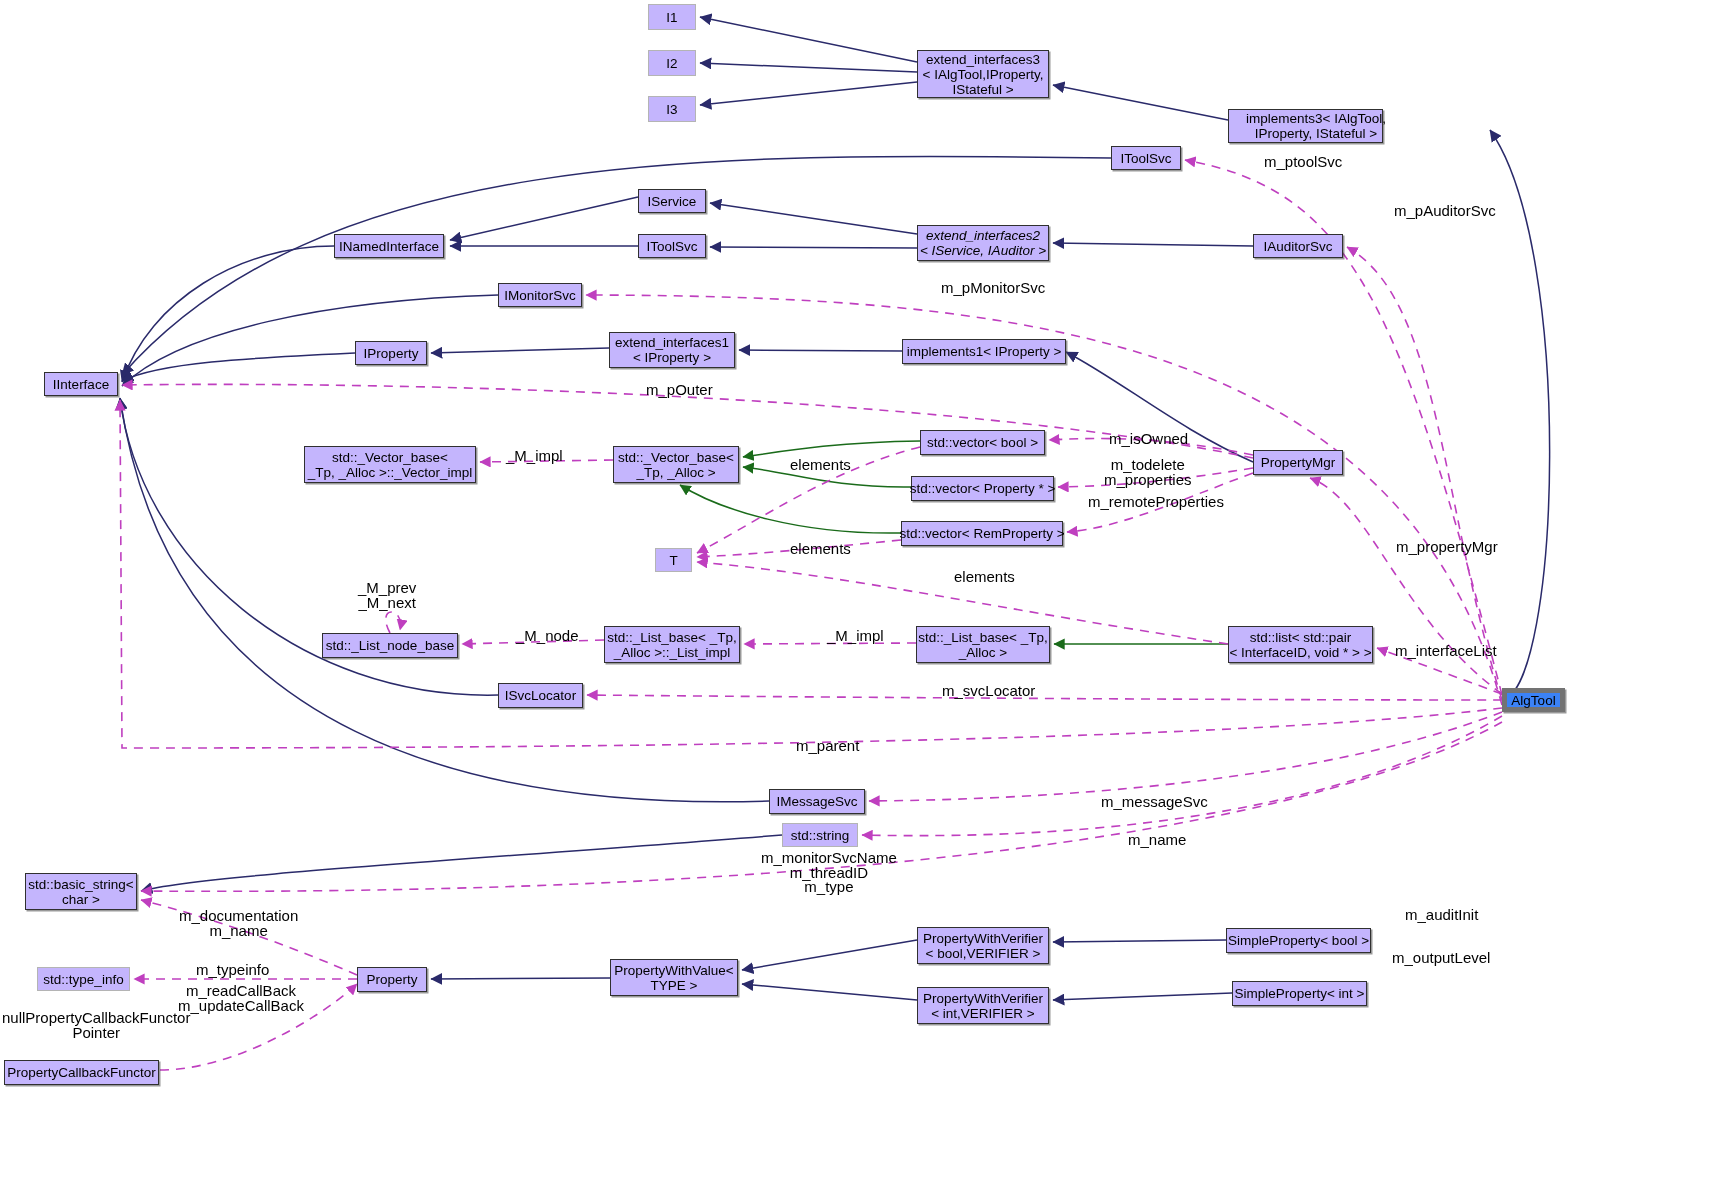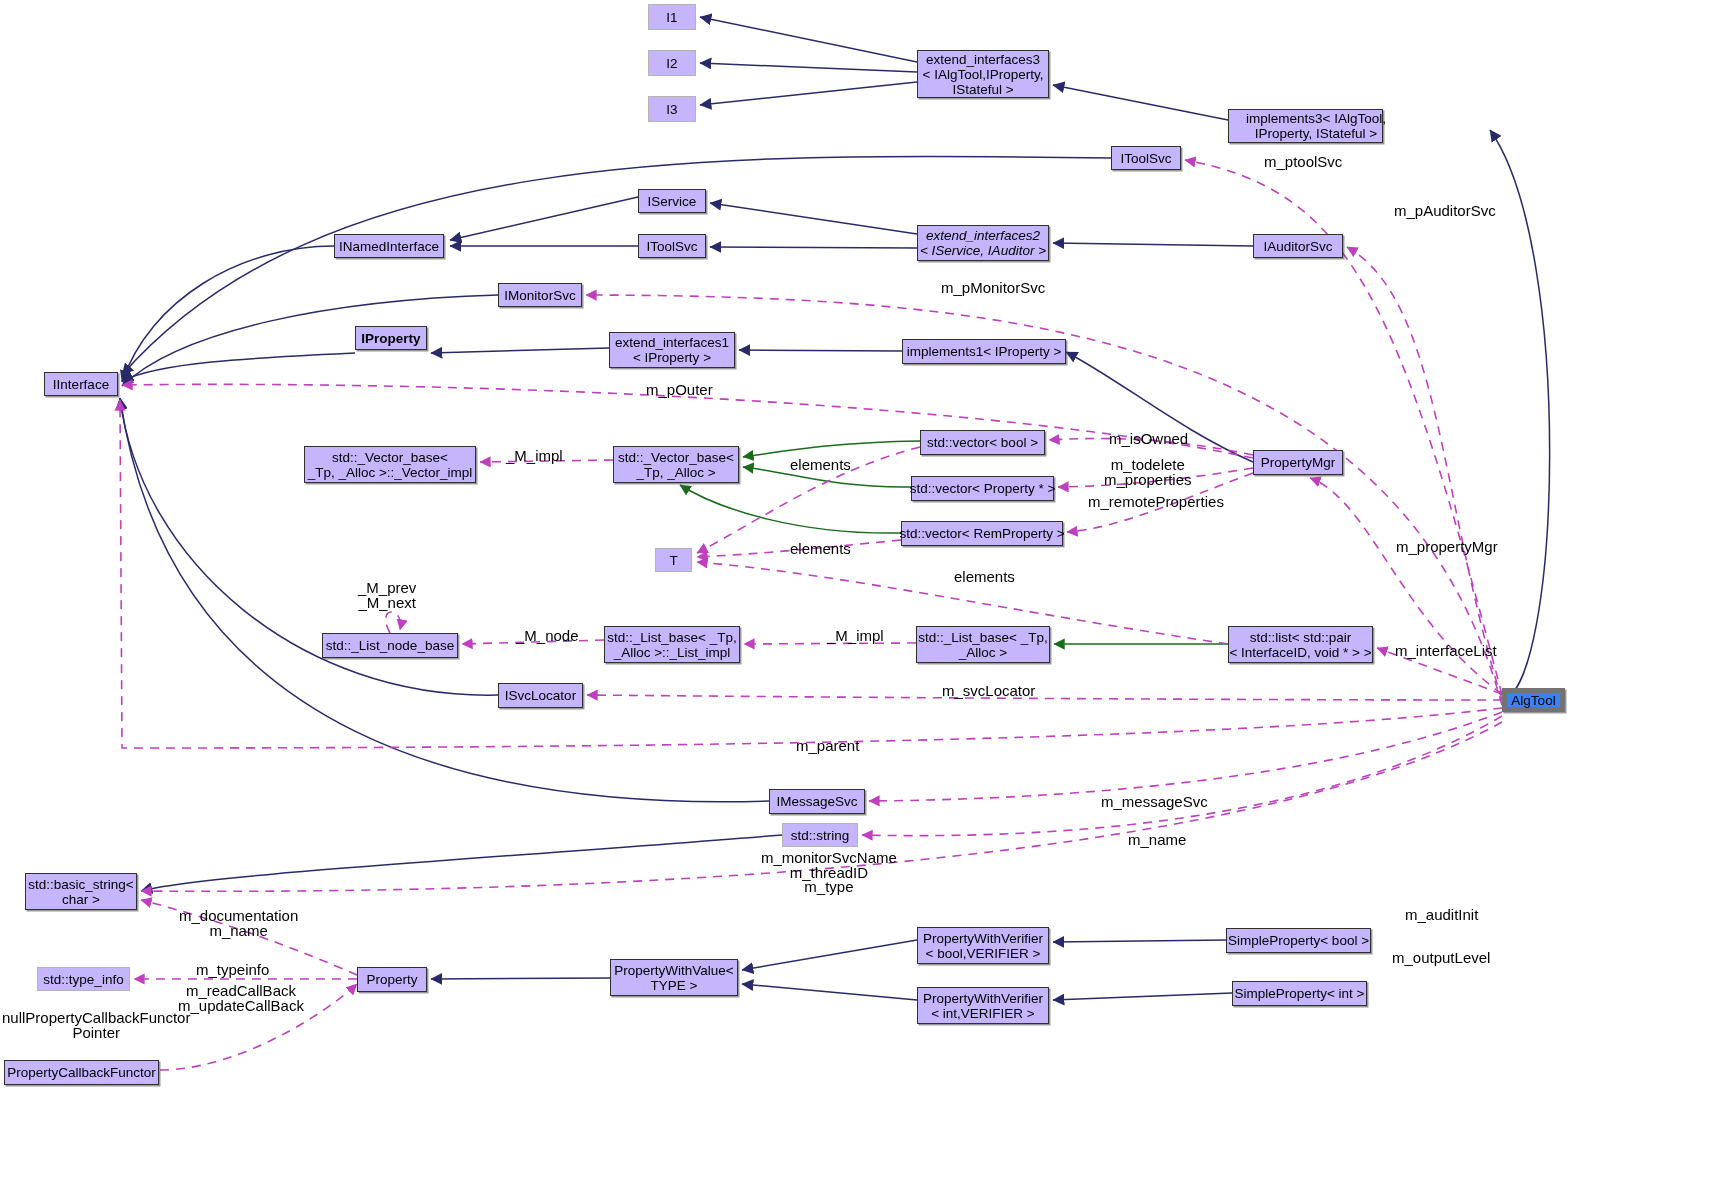--- a/index.html
+++ b/index.html
@@ -147,21 +147,21 @@
     <div class="node" style="left: 1228px; top: 109px; width: 155px; height: 34px; padding-left: 21px;">implements3&lt; IAlgTool,
 IProperty, IStateful &gt;</div>
     <div class="node" style="left: 1111px; top: 146px; width: 70px; height: 24px;">IToolSvc</div>
     <div class="node" style="left: 638px; top: 189px; width: 68px; height: 24px;">IService</div>
     <div class="node" style="left: 334px; top: 234px; width: 110px; height: 24px;">INamedInterface</div>
     <div class="node" style="left: 638px; top: 234px; width: 68px; height: 24px;">IToolSvc</div>
     <div class="node" style="left: 917px; top: 225px; width: 132px; height: 36px; font-style: italic;">extend_interfaces2
 &lt; IService, IAuditor &gt;</div>
     <div class="node" style="left: 1253px; top: 234px; width: 90px; height: 24px;">IAuditorSvc</div>
     <div class="node" style="left: 498px; top: 283px; width: 84px; height: 24px;">IMonitorSvc</div>
-    <div class="node" style="left: 355px; top: 326px; width: 72px; height: 24px; font-weight: bold;">IProperty</div>
+    <div class="node" style="left: 355px; top: 341px; width: 72px; height: 24px;">IProperty</div>
     <div class="node" style="left: 609px; top: 332px; width: 126px; height: 36px;">extend_interfaces1
 &lt; IProperty &gt;</div>
     <div class="node" style="left: 902px; top: 339px; width: 164px; height: 25px;">implements1&lt; IProperty &gt;</div>
     <div class="node" style="left: 44px; top: 372px; width: 74px; height: 24px;">IInterface</div>
     <div class="node" style="left: 304px; top: 446px; width: 172px; height: 37px;">std::_Vector_base&lt;
 _Tp, _Alloc &gt;::_Vector_impl</div>
     <div class="node" style="left: 613px; top: 446px; width: 126px; height: 37px;">std::_Vector_base&lt;
 _Tp, _Alloc &gt;</div>
     <div class="node" style="left: 920px; top: 430px; width: 125px; height: 25px;">std::vector&lt; bool &gt;</div>
     <div class="node" style="left: 911px; top: 476px; width: 143px; height: 25px;">std::vector&lt; Property * &gt;</div>

